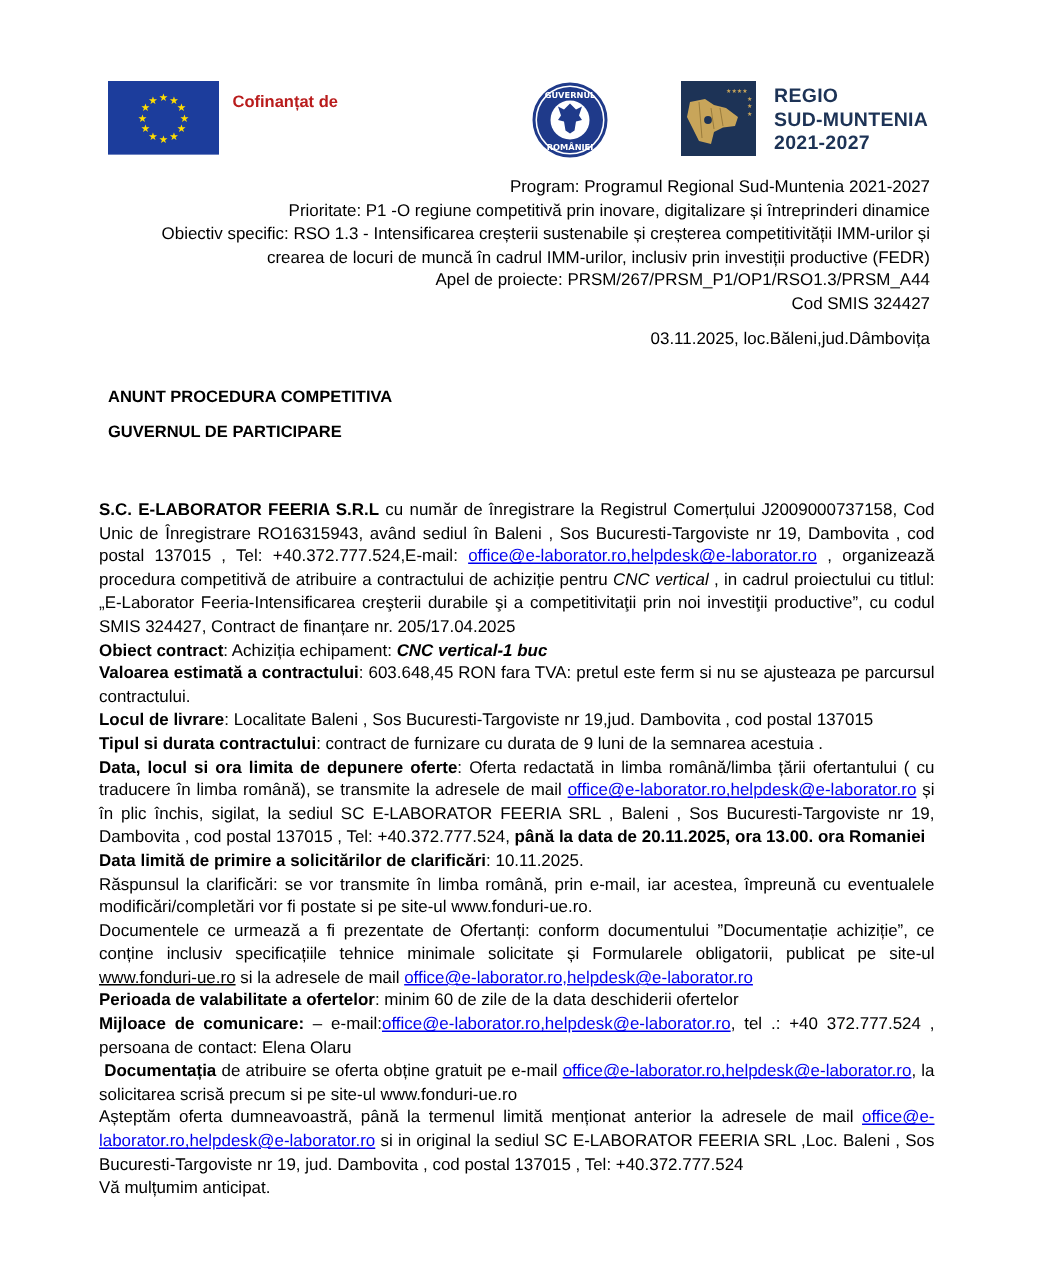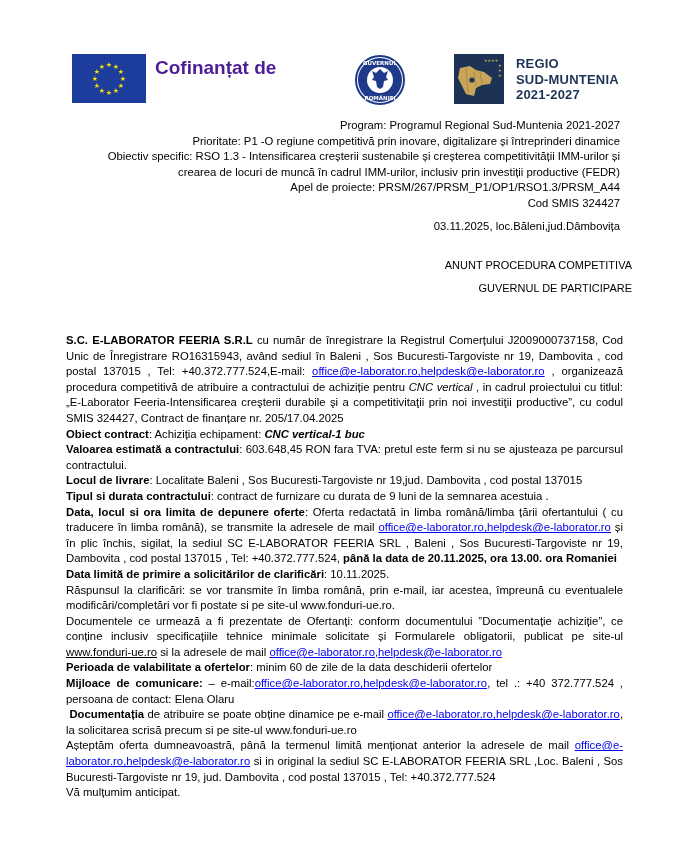--- a/index.html
+++ b/index.html
@@ -1,30 +1,30 @@
 <!DOCTYPE html>
 <html><head>
 <meta charset="utf-8">
 <style>
   html, body { margin: 0; padding: 0; background: #ffffff; }
   body { width: 694px; height: 841px; position: relative; overflow: hidden;
          font-family: "Liberation Sans", sans-serif; color: #000; }
   .logos { position: absolute; top: 54px; left: 72px; width: 560px; height: 52px; }
   .eu-flag { position: absolute; left: 0; top: 0; width: 74px; height: 49px; background: #1c3d9c; }
-  .eu-text { position: absolute; left: 83px; top: 4px; font-weight: bold; font-size: 19px;
-             color: #4c1d95; line-height: 20px; }
+  .eu-text { position: absolute; left: 83px; top: 4px; font-weight: bold; font-size: 11px;
+             color: #b91c1c; line-height: 20px; }
   .gov-seal { position: absolute; left: 282px; top: 0px; width: 52px; height: 52px; }
   .regio-box { position: absolute; left: 382px; top: 0; width: 50px; height: 50px; background: #1d3356; }
   .regio-text { position: absolute; left: 444px; top: 2px; font-weight: bold; font-size: 13px;
                 color: #1d3356; line-height: 15.5px; letter-spacing: 0.2px; }
   .doc { position: absolute; left: 72px; top: 118px; width: 548px; font-size: 11.3px; line-height: 15.6px; }
   .meta-line { white-space: nowrap; text-align: right; }
   .meta-line.indent { padding-left: 2px; }
   .meta-date { margin-top: 7px; }
-  .title { text-align: right; font-weight: normal; font-size: 11px; margin-left: 0; width: 560px; }
+  .title { text-align: left; font-weight: bold; font-size: 11px; margin-left: 0; width: 560px; }
   .t1 { margin-top: 24px; }
   .t2 { margin-top: 7px; }
   .body { position: absolute; left: 66px; top: 333px; width: 557px; font-size: 11.3px; line-height: 15.6px; }
   .p { margin: 0; text-align: justify; }
   .b { font-weight: bold; }
   .i { font-style: italic; }
   a, .link { color: #0000ee; text-decoration: underline; }
   .ulink { color: #000; text-decoration: underline; }
 </style>
 </head>
@@ -112,18 +112,18 @@
   <p class="p"><span class="b">Data limită de primire a solicitărilor de clarificări</span><span>: 10.11.2025.</span></p>
 
   <p class="p">Răspunsul la clarificări:  se vor transmite în limba română, prin e-mail, iar acestea, împreună cu eventualele modificări/completări vor fi postate si pe site-ul www.fonduri-ue.ro.</p>
 
   <p class="p"><span>Documentele ce urmează a fi prezentate de Ofertanți: conform documentului ”Documentație achiziție”, ce conține inclusiv specificațiile tehnice minimale solicitate și Formularele obligatorii, publicat pe site-ul </span><a class="ulink">www.fonduri-ue.ro</a><span> si la adresele de mail </span><a class="link">office@e-laborator.ro,helpdesk@e-laborator.ro</a></p>
 
   <p class="p"><span class="b">Perioada de valabilitate a ofertelor</span><span>: minim 60 de zile de la data deschiderii ofertelor</span></p>
 
   <p class="p"><span class="b">Mijloace de comunicare:</span><span> – e-mail:</span><a class="link">office@e-laborator.ro,helpdesk@e-laborator.ro</a><span>, tel .: +40 372.777.524 , persoana de contact: Elena Olaru</span></p>
 
-  <p class="p">&nbsp;<span class="b">Documentația</span><span> de atribuire   se poate obține dinamice pe e-mail </span><a class="link"><span>office@e-laborator.ro,helpdesk@e-</span><span>laborator.ro</span></a><span>, la solicitarea scrisă precum si pe site-ul www.fonduri-ue.ro</span></p>
+  <p class="p">&nbsp;<span class="b">Documentația</span><span> de atribuire   se oferta obține gratuit pe e-mail </span><a class="link"><span>office@e-laborator.ro,helpdesk@e-</span><span>laborator.ro</span></a><span>, la solicitarea scrisă precum si pe site-ul www.fonduri-ue.ro</span></p>
 
   <p class="p"><span>Așteptăm oferta dumneavoastră, până la termenul limită menționat anterior la adresele de mail </span><a class="link"><span>office@e-</span><span>laborator.ro,helpdesk@e-laborator.ro</span></a><span> si in original la sediul  SC E-LABORATOR FEERIA SRL ,Loc. Baleni , Sos Bucuresti-Targoviste nr 19, jud. Dambovita , cod postal 137015 ,  Tel: +40.372.777.524</span></p>
 
   <p class="p"> Vă mulțumim anticipat.</p>
 </div>
 
 </body></html>

